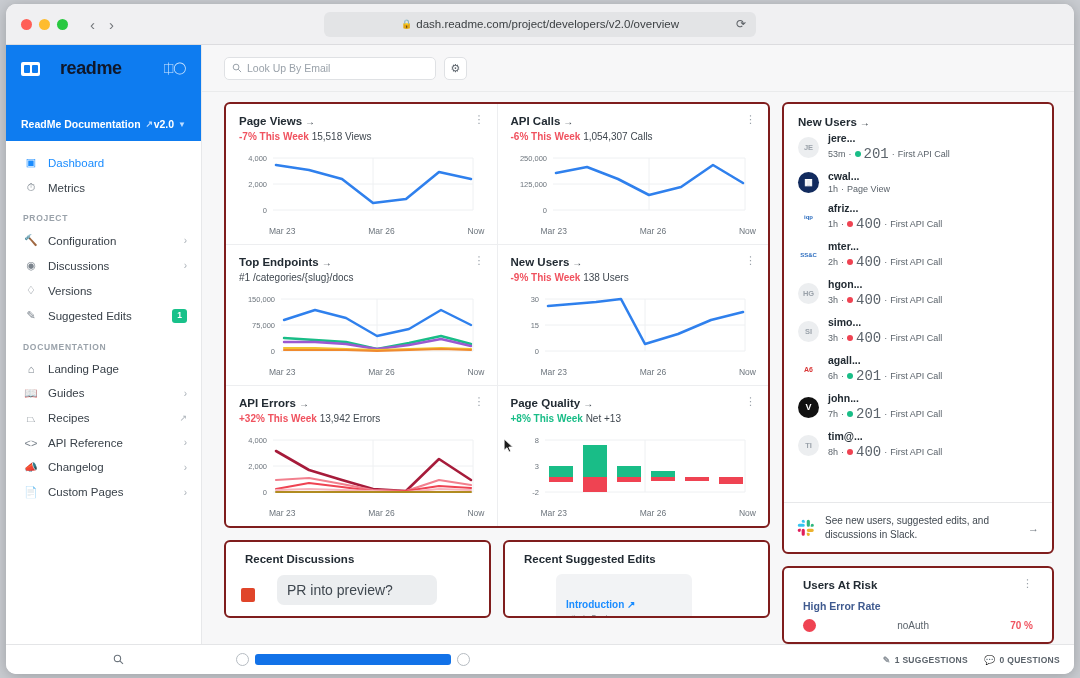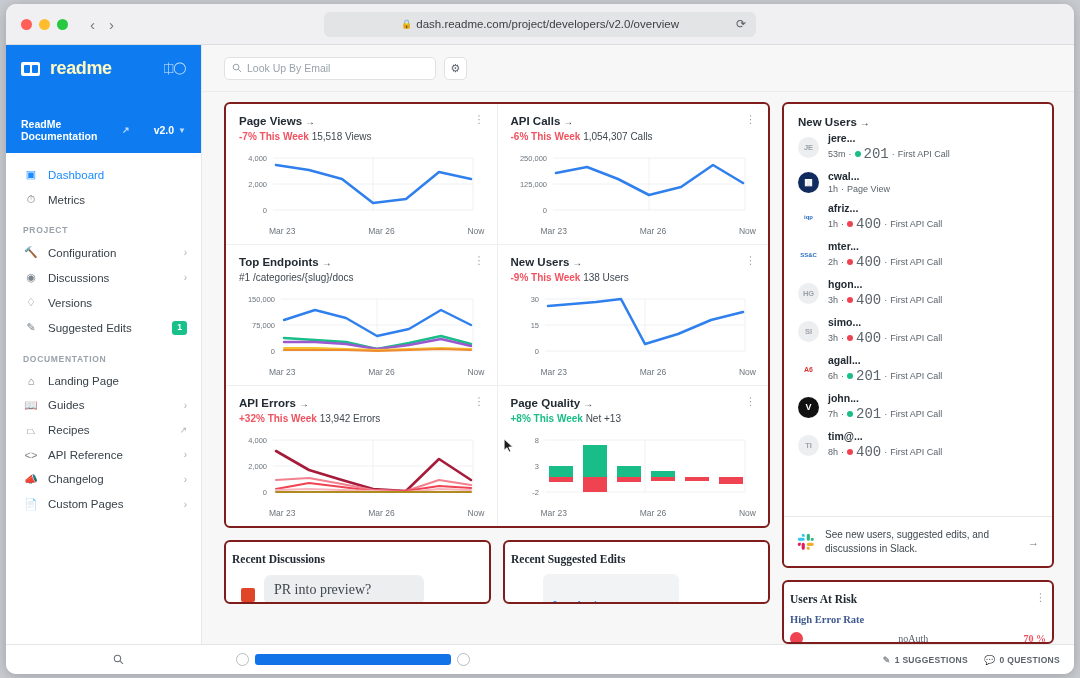--- a/index.html
+++ b/index.html
@@ -46,38 +46,38 @@
   .app { flex: 1; display: flex; min-height: 0; position: relative; }
   
   .sidebar {
     width: 196px; flex: 0 0 196px;
     background: #fff;
     border-right: 1px solid #e7e8ea;
     display: flex; flex-direction: column;
   }
   .sb-head { background: #0e7cf0; padding: 13px 15px 0 15px; height: 64px; }
   .sb-brand { display: flex; align-items: center; justify-content: space-between; }
-  .sb-logo { display: flex; align-items: center; gap: 10px; color: #fef9c3; }
+  .sb-logo { display: flex; align-items: center; gap: 20px; color: #0f172a; }
   .sb-logo-mark {
     width: 19px; height: 14px; border-radius: 2px;
     background: #fff; position: relative; flex: 0 0 19px;
   }
   .sb-logo-mark:before, .sb-logo-mark:after {
     content: ""; position: absolute; top: 3px; width: 6px; height: 8px;
     background: #0e7cf0; border-radius: 1px;
   }
   .sb-logo-mark:before { left: 2.5px; }
   .sb-logo-mark:after { right: 2.5px; }
   .sb-logo-text { font-size: 18px; font-weight: bold; letter-spacing: -0.4px; }
   .sb-user { color: #cfe6ff; font-size: 13px; }
   .sb-proj {
     background: #0e7cf0; color: #fff;
     padding: 9px 15px 11px 15px;
     display: flex; align-items: center; justify-content: space-between;
-    font-size: 10.5px; font-weight: bold; gap: 24px;
+    font-size: 10.5px; font-weight: bold;
   }
   .sb-proj-left { display: flex; align-items: center; gap: 5px; }
   .sb-proj-arrow { font-size: 9px; color: #bddcff; }
   .sb-ver { display: flex; align-items: center; gap: 4px; }
   .sb-ver-caret { font-size: 8px; color: #bddcff; }
   .sb-nav { padding: 9px 0 0 0; flex: 1; overflow: hidden; }
   .sb-item {
     display: flex; align-items: center;
     padding: 6px 14px 6px 17px;
     font-size: 11.5px; color: #394149;
@@ -189,21 +189,21 @@
   .code { font-family: Liberation Mono, monospace; font-size: 14px; }
   .slack-cta {
     border-top: 1px solid #e7e8ea;
     padding: 11px 13px; display: flex; align-items: center; gap: 10px;
   }
   .slack-mark { width: 18px; height: 18px; flex: 0 0 18px; }
   .slack-text { flex: 1; font-size: 10px; color: #3f474f; line-height: 1.35; }
   .slack-arrow { color: #6d757d; font-size: 11px; }
   
   .botrow { display: flex; gap: 12px; }
-  .bcard { padding: 11px 6px; height: 64px; overflow: hidden; position: relative; font-family: Liberation Serif, serif; }
+  .bcard { padding: 11px 19px; height: 78px; overflow: hidden; position: relative; }
   .bhead { display: flex; align-items: flex-start; }
   .btitle { font-size: 11.5px; font-weight: bold; color: #222b33; flex: 1; }
   .bubble {
     margin-top: 10px; margin-left: 32px;
     background: #eceef0; border-radius: 7px;
     padding: 7px 10px; font-size: 14px; color: #3f474f; width: 160px;
   }
   .disc-av {
     position: absolute; left: 15px; top: 46px;
     width: 14px; height: 14px; background: #e0452a; border-radius: 2px;

